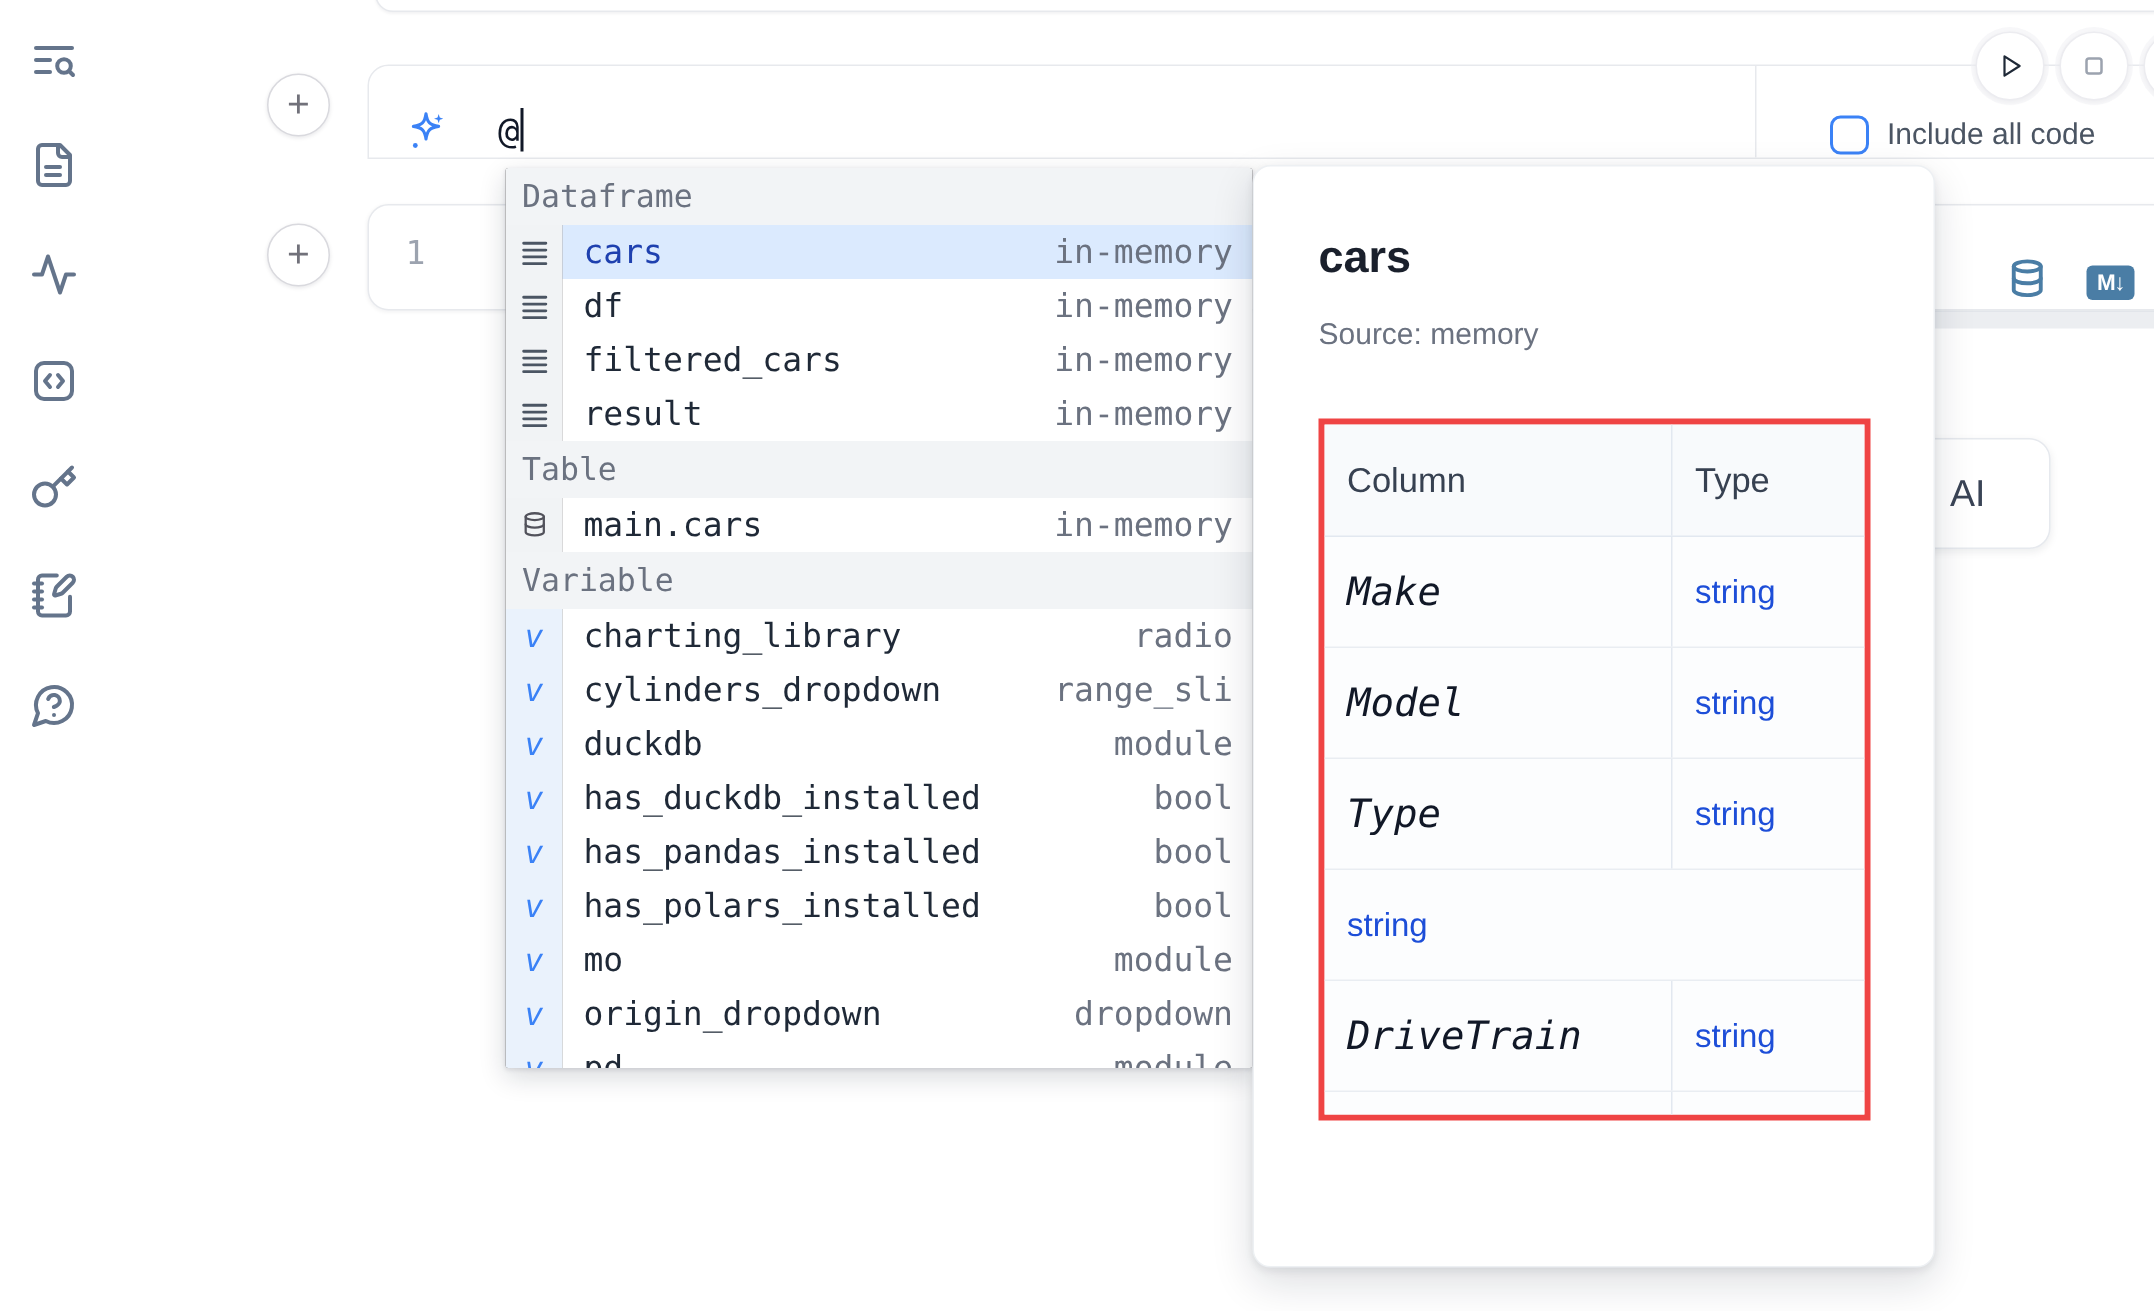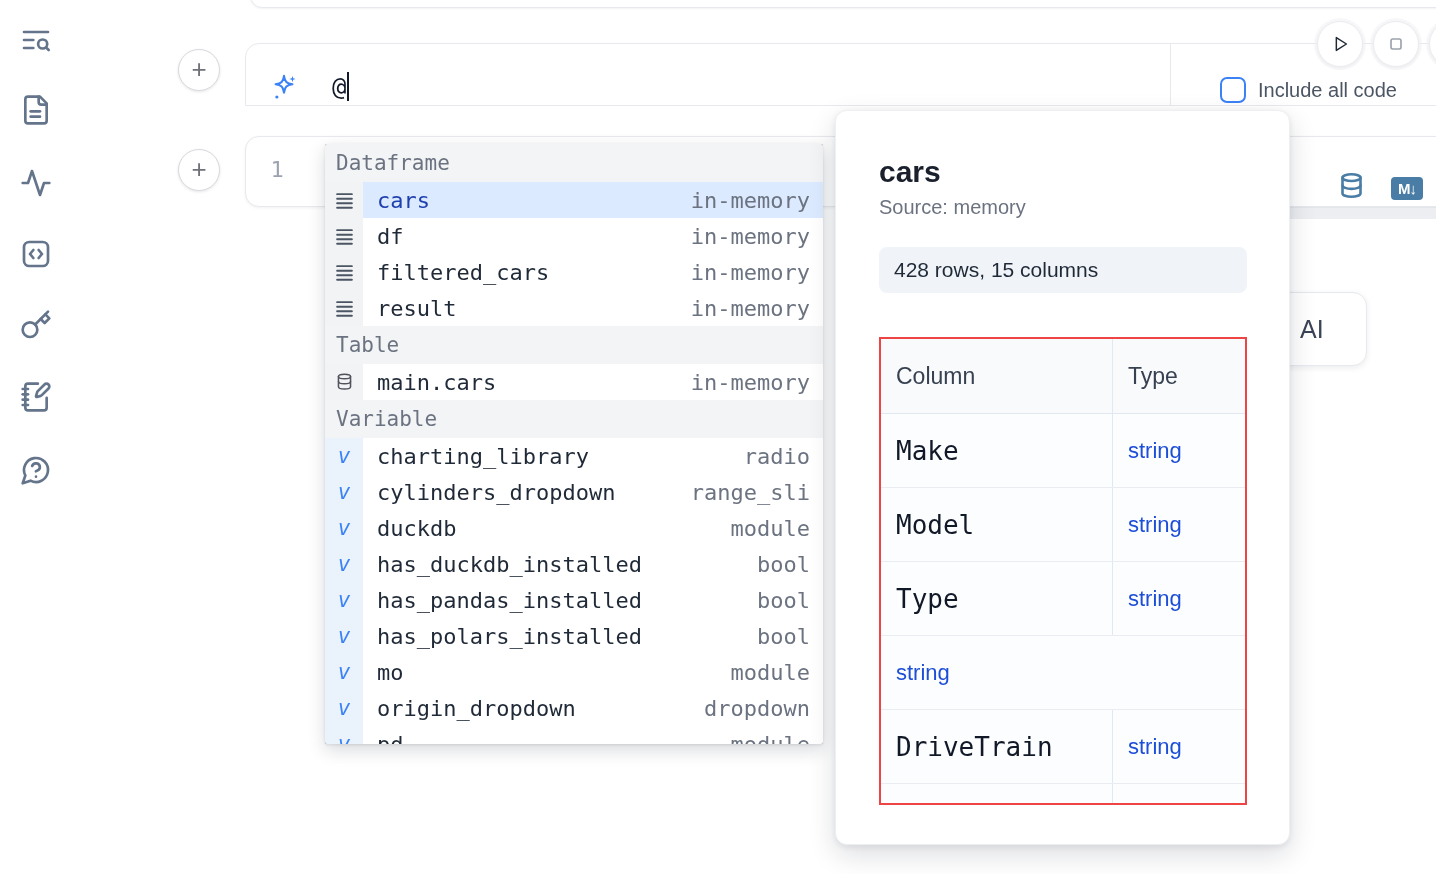--- a/index.html
+++ b/index.html
@@ -83,25 +83,24 @@
 
   
   .plus-btn {
     position:absolute; left:178px; width:42px; height:42px; border-radius:50%;
     background:#fff; border:1px solid #d9d9de; box-shadow:0 1px 3px rgba(15,23,42,.10);
     color:#71717a; font-size:26px; font-weight:300; line-height:38px; text-align:center; cursor:pointer;
   }
 
   
   .popup {
-    position:absolute; left:325px; top:112px; width:498px; height:600px; z-index:20;
+    position:absolute; left:337px; top:112px; width:498px; height:600px; z-index:20;
     background:#737373; overflow:hidden; border-radius:2px;
     box-shadow:0 6px 18px rgba(15,23,42,.16), 0 1px 3px rgba(15,23,42,.10);
     font-family:"DejaVu Sans Mono", monospace;
-    margin-top:32px;
   }
   .ac-header {
     height:38px; line-height:38px; background:#f2f4f6; color:#6b7280;
     font-size:21px; padding-left:11px;
   }
   .ac-row { height:36px; display:flex; align-items:stretch; cursor:pointer; }
   .ac-gutter {
     width:38px; flex:0 0 38px; background:#f1f3f5;
     display:flex; align-items:center; justify-content:center;
   }
@@ -114,38 +113,38 @@
   .var-glyph { font-style:italic; font-size:21px; color:#3b82f6; font-family:"DejaVu Sans Mono", monospace; }
 
   
   .preview {
     position:absolute; left:835px; top:110px; width:455px; height:735px; z-index:30;
     background:#fff; border:1px solid #edf0f3; border-radius:12px;
     box-shadow:0 10px 28px rgba(15,23,42,.14), 0 2px 6px rgba(15,23,42,.08);
     padding:42px 43px 0 43px;
   }
   .pv-title { font-size:30px; font-weight:bold; color:#1a202c; line-height:38px; }
-  .pv-source { margin-top:4px; font-size:20px; color:#6b7280; line-height:24px; }
+  .pv-source { margin-top:20px; font-size:20px; color:#6b7280; line-height:24px; }
   .pv-pill {
     margin-top:28px; width:368px; height:46px; background:#f0f4f8; border-radius:8px;
     font-size:21px; color:#1f2937; line-height:46px; padding-left:15px;
   }
   .pv-table {
     margin-top:44px; width:368px; height:468px; overflow:hidden;
-    border:2px solid #ef4444; font-size:22px;
+    border:4px solid #ef4444; font-size:22px;
   }
   .pv-thead { display:flex; height:75px; background:#f8fafc; border-bottom:1px solid #e2e8f0; }
   .pv-th {
     display:flex; align-items:center; padding-left:15px; color:#374151; font-size:23px;
   }
   .pv-th.c1, .pv-td.c1 { width:232px; border-right:1px solid #e2e8f0; }
   .pv-th.c2, .pv-td.c2 { flex:1; }
   .pv-tr { display:flex; height:74px; background:#fcfdfe; border-bottom:1px solid #e9edf2; }
   .pv-td { display:flex; align-items:center; padding-left:15px; }
-  .pv-col { font-family:"DejaVu Sans Mono", monospace; font-size:26px; color:#111827; }
+  .pv-col { font-family:"DejaVu Sans Mono", monospace; font-size:26px; color:#111827;font-style:italic; }
   .pv-type { color:#1d4ed8; font-size:22px; }
 </style>
 </head>
 <body>
 
 <div id="screen">
 
   <div class="sidebar">
     <span class="sb-icon" style="top:24px">
       <svg viewBox="0 0 24 24" fill="none" stroke="#64748b" stroke-width="2" stroke-linecap="round" stroke-linejoin="round">
@@ -402,21 +401,20 @@
       <span class="ac-body">
           <span class="ac-name">pd</span>
           <span class="ac-type">module</span>
         </span>
     </div>
   </div>
 
   <div class="preview">
     <div class="pv-title">cars</div>
     <div class="pv-source">Source: memory</div>
-    <div class="pv-pill">428 rows, 15 columns</div>
 
     <div class="pv-table">
       <div class="pv-thead">
         <div class="pv-th c1">Column</div>
         <div class="pv-th c2">Type</div>
       </div>
       <div class="pv-tr">
         <div class="pv-td c1 pv-col">Make</div>
         <div class="pv-td c2 pv-type">string</div>
       </div>

